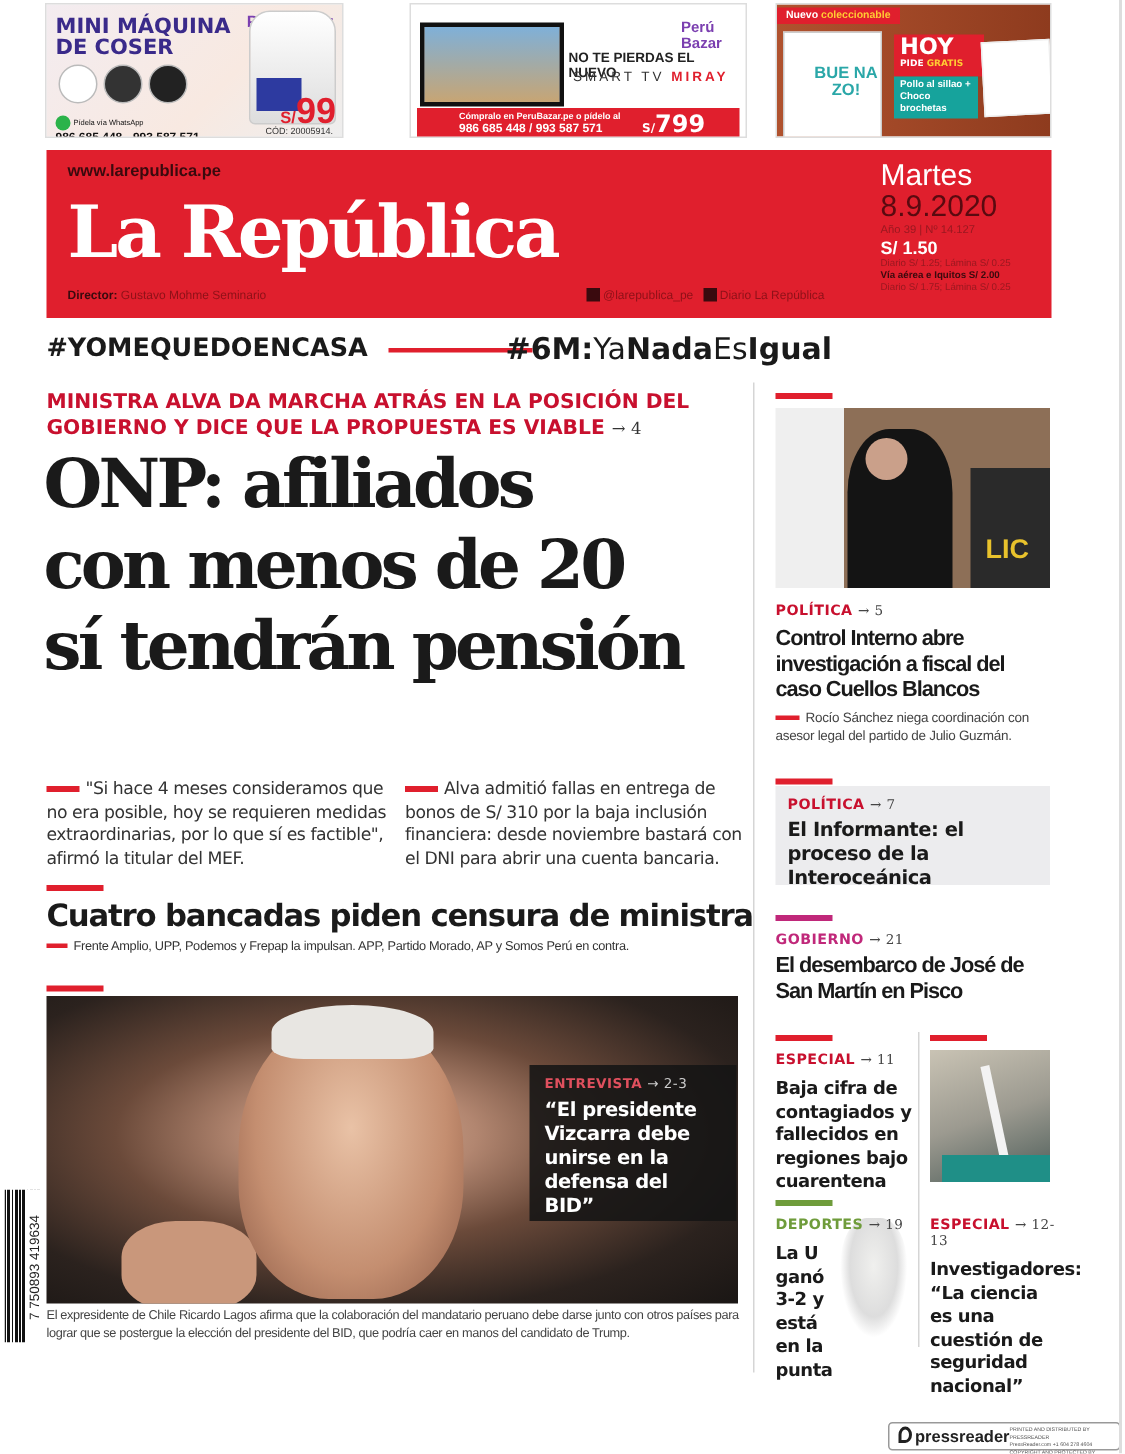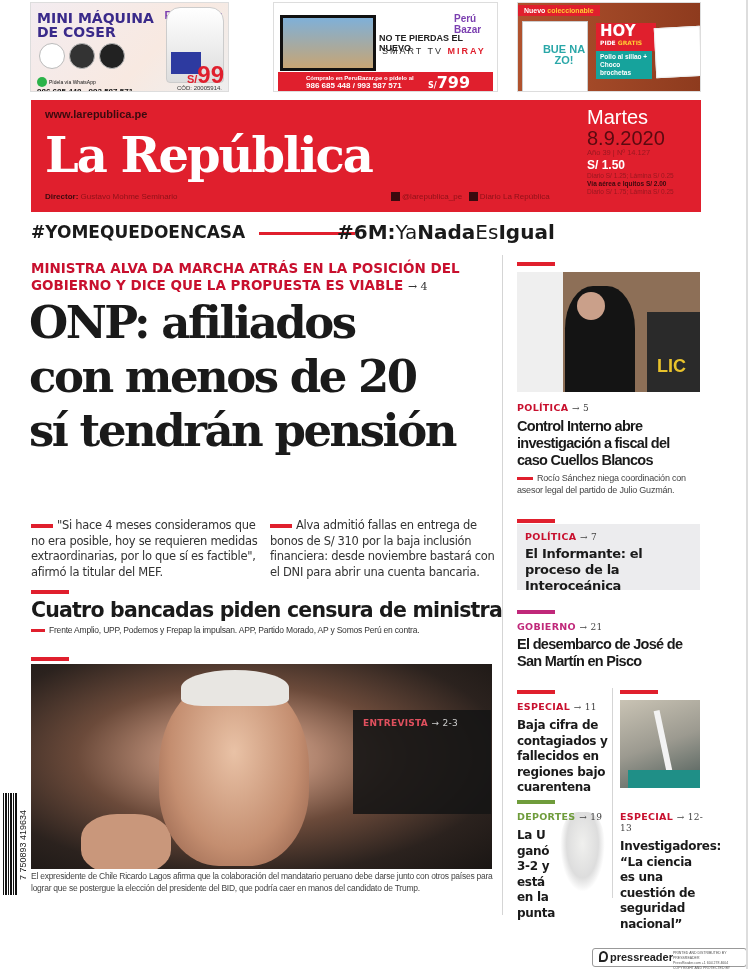--- a/index.html
+++ b/index.html
@@ -187,20 +187,21 @@
 <div class="second">Cuatro bancadas piden censura de ministra</div>
 <div class="secondsub"><span class="dash"></span><span>Frente Amplio, UPP, Podemos y Frepap la impulsan. APP, Partido Morado, AP y Somos Perú en contra.</span></div>
 
 <div class="redbar" style="left:31px;top:657px;width:38px"></div>
 <div class="photo">
   <div class="hand"></div>
   <div class="head"></div>
   <div class="hair"></div>
   <div class="box">
     <div class="k"><span style="color:#e0505e;font-weight:bold">ENTREVISTA</span> <span>→ 2-3</span></div>
+    <div class="q">“El presidente Vizcarra debe unirse en la defensa del BID”</div>
   </div>
 </div>
 <div class="caption">El expresidente de Chile Ricardo Lagos afirma que la colaboración del mandatario peruano debe darse junto con otros países para lograr que se postergue la elección del presidente del BID, que podría caer en manos del candidato de Trump.</div>
 
 <div class="barcode">
     <span>7 750893 419634</span>
   </div>
 
 <div class="vsep"></div>
 

